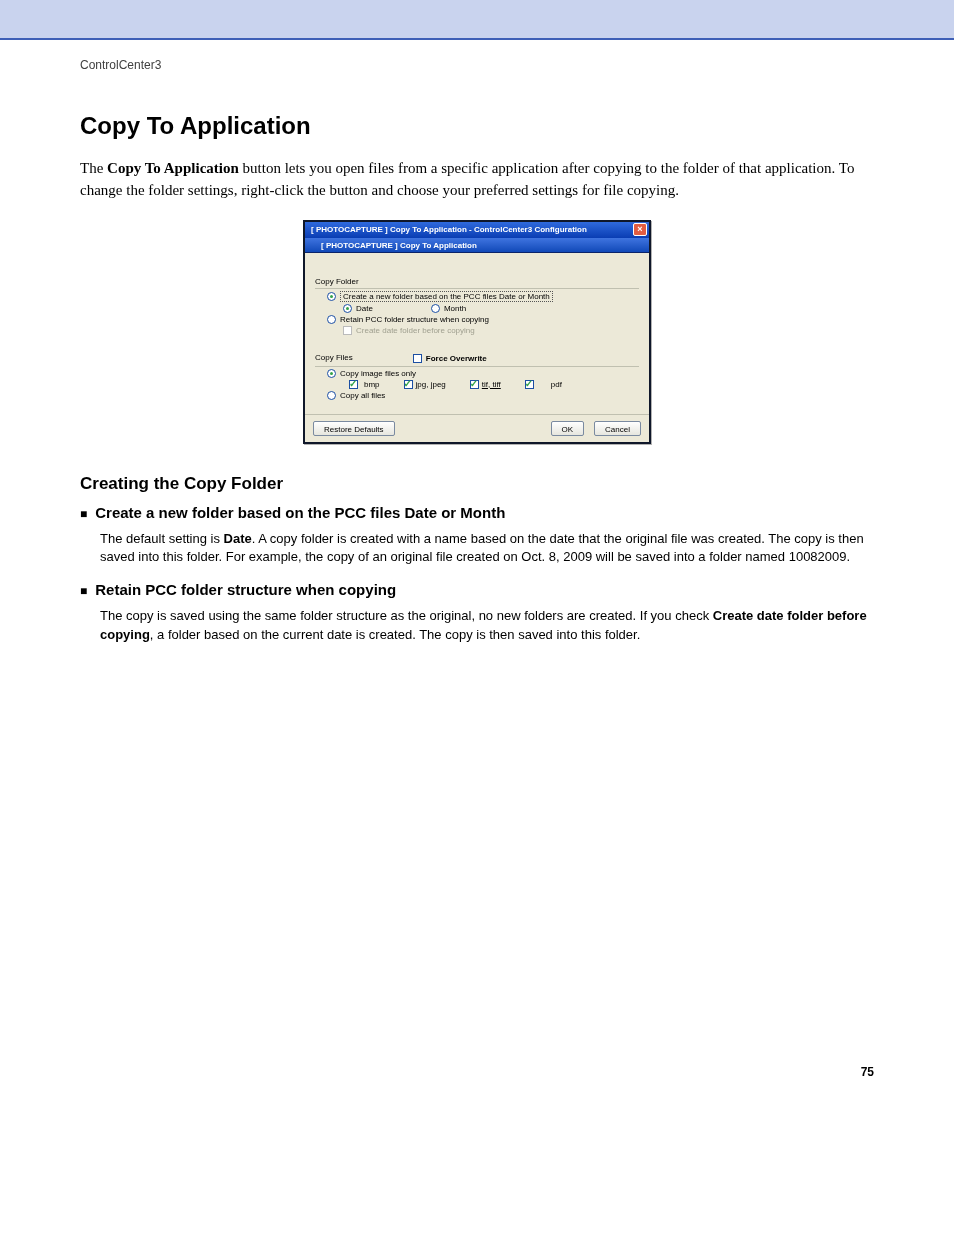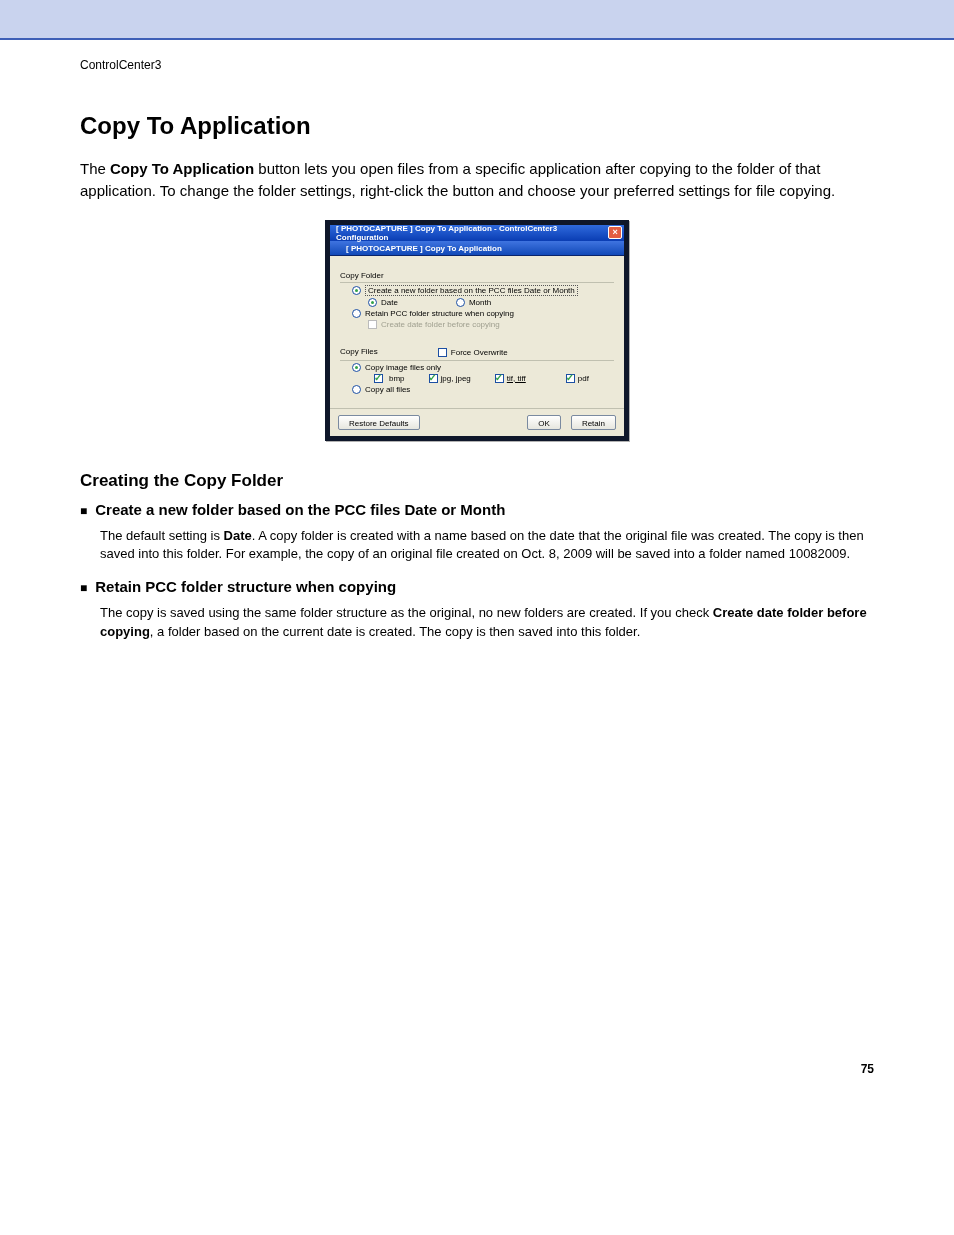--- a/index.html
+++ b/index.html
@@ -16,45 +16,46 @@
     width: 100%;
     border-bottom: 2px solid #3e5fb6;
     margin-bottom: 18px;
   }
   .page {
     padding: 0 80px 40px 80px;
     position: relative;
   }
   .running-head {
     font-size: 12px;
-    color: #000000;
+    color: #404040;
     margin-bottom: 40px;
   }
   h1 {
     font-size: 24px;
     font-weight: bold;
     margin: 0 0 18px 0;
   }
   .intro {
     font-size: 15px;
     line-height: 1.45;
     margin: 0 0 18px 0;
+    font-family: Liberation Serif, serif;
   }
   .intro b { font-weight: bold; }
 
   .dlg-wrap { text-align: center; margin-bottom: 30px; }
 
   .dialog {
     display: inline-block;
-    width: 304px;
+    width: 348px;
     font-family: Tahoma, Arial, sans-serif;
     font-size: 8px;
     text-align: left;
     background: #ece9d8;
-    border: 5px solid #0f172a;
+    border: 2px solid #0f172a;
     box-shadow: 1px 1px 0 rgba(0,0,0,.3);
   }
   .dlg-titlebar {
     height: 16px;
     background: linear-gradient(#2f6add, #0a3db3);
     color: #fff;
     font-weight: bold;
     font-size: 8px;
     display: flex;
     align-items: center;
@@ -76,21 +77,21 @@
   .dlg-subtitle {
     height: 15px;
     background: linear-gradient(#3f74e0, #1149b8);
     color: #fff;
     font-weight: bold;
     font-size: 8px;
     line-height: 15px;
     padding-left: 16px;
     border-bottom: 1px solid #0a246a;
   }
-  .dlg-body { padding: 15px 10px 6px 10px; }
+  .dlg-body { padding: 24px 10px 6px 10px; }
 
   .grp-label { font-size: 8px; margin-bottom: 2px; }
   .grp-box {
     margin-bottom: 10px;
     padding-bottom: 6px;
   }
   .grp-divider { border-top: 1px solid #c0c0b0; margin-top: 2px; height:0; }
 
   .row { display: flex; align-items: center; margin: 2px 0 2px 12px; gap: 4px; }
   .row.indent { margin-left: 28px; }
@@ -202,21 +203,21 @@
           </div>
           <div class="row indent disabled">
             <span class="checkbox"></span>
             <span>Create date folder before copying</span>
           </div>
         </div>
 
         <div class="grp-box" style="margin-bottom:0;">
           <div class="copyfiles-head">
             <div class="grp-label">Copy Files</div>
-            <div class="row" style="margin:0;">
+            <div class="row" style="margin:0;font-weight:bold;">
               <span class="checkbox"></span>
               <span>Force Overwrite</span>
             </div>
           </div>
           <div class="grp-divider"></div>
 
           <div class="row">
             <span class="radio checked"></span>
             <span>Copy image files only</span>
           </div>
@@ -226,37 +227,37 @@
                 <span>bmp</span>
               </span>
             <span style="display:flex;gap:3px;align-items:flex-start;">
                 <span class="checkbox checked"></span>
                 <span>jpg, jpeg</span>
               </span>
             <span style="display:flex;gap:3px;align-items:center;text-decoration:underline;">
                 <span class="checkbox checked"></span>
                 <span>tif, tiff</span>
               </span>
-            <span style="display:flex;gap:3px;align-items:center;margin-left:16px;">
+            <span style="display:flex;gap:17px;align-items:center;">
                 <span class="checkbox checked"></span>
                 <span>pdf</span>
               </span>
           </div>
           <div class="row">
             <span class="radio"></span>
             <span>Copy all files</span>
           </div>
         </div>
       </div>
 
       <div class="dlg-buttons">
         <span class="btn">Restore Defaults</span>
         <span class="btn-group">
           <span class="btn">OK</span>
-          <span class="btn">Retain</span>
+          <span class="btn">Cancel</span>
         </span>
       </div>
     </div>
   </div>
 
   <h2>Creating the Copy Folder</h2>
 
   <div class="bullet-title">
     <span class="sq">■</span>
     <span>Create a new folder based on the PCC files Date or Month</span>

